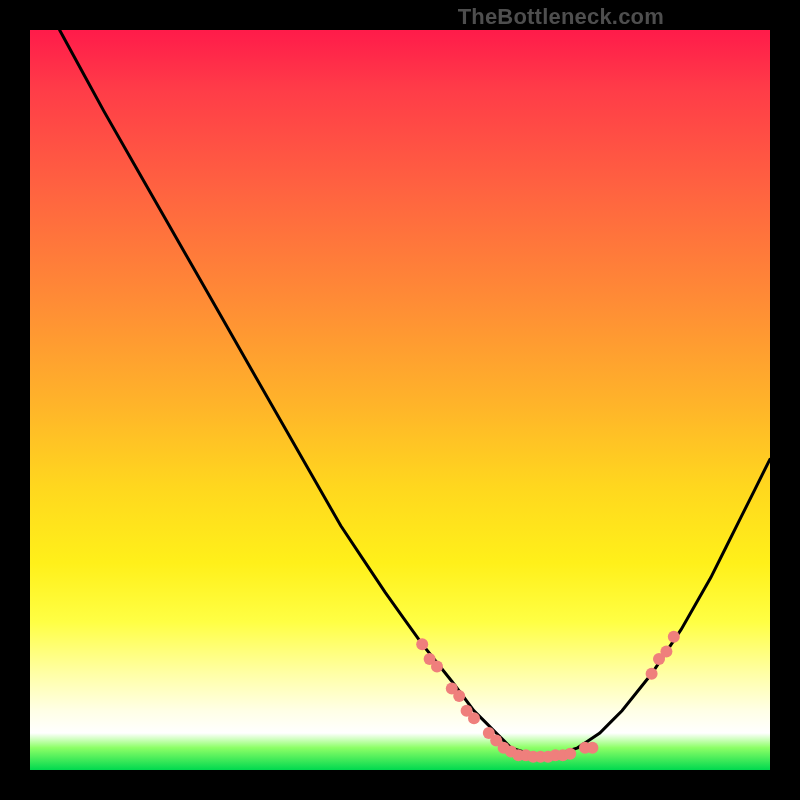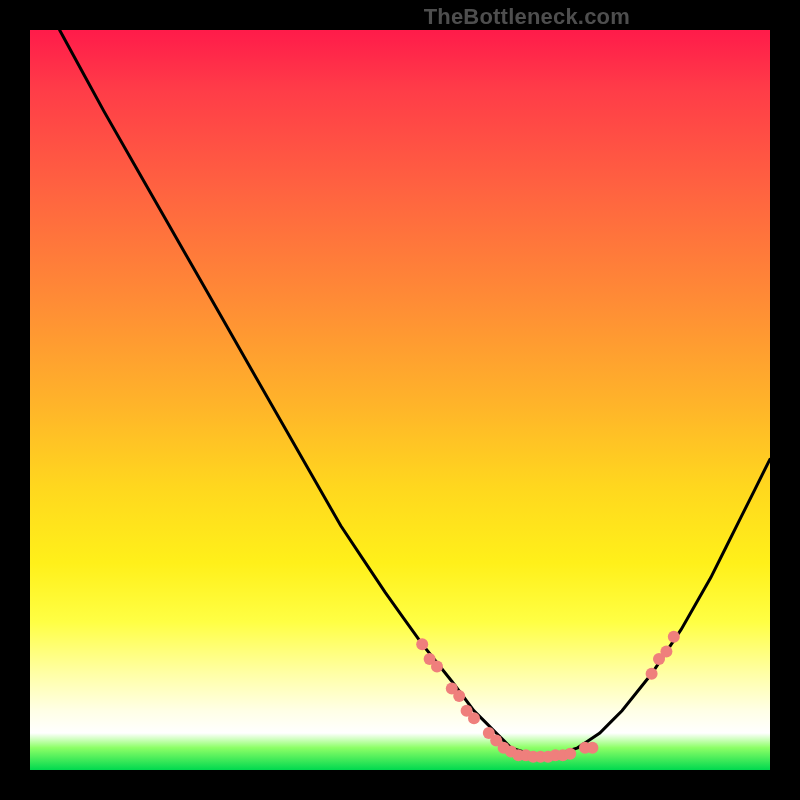--- a/index.html
+++ b/index.html
@@ -9,20 +9,21 @@
     height: 800px;
     background: #000;
     font-family: Arial, Helvetica, sans-serif;
     overflow: hidden;
   }
   .frame {
     position: relative;
     width: 640px;
     height: 800px;
     background: #000;
+    padding-left: 34px;
   }
   .watermark {
     position: absolute;
     top: 4px;
     right: 10px;
     color: #4e4e4e;
     font-size: 22px;
     font-weight: 600;
     letter-spacing: 0.2px;
     z-index: 5;

